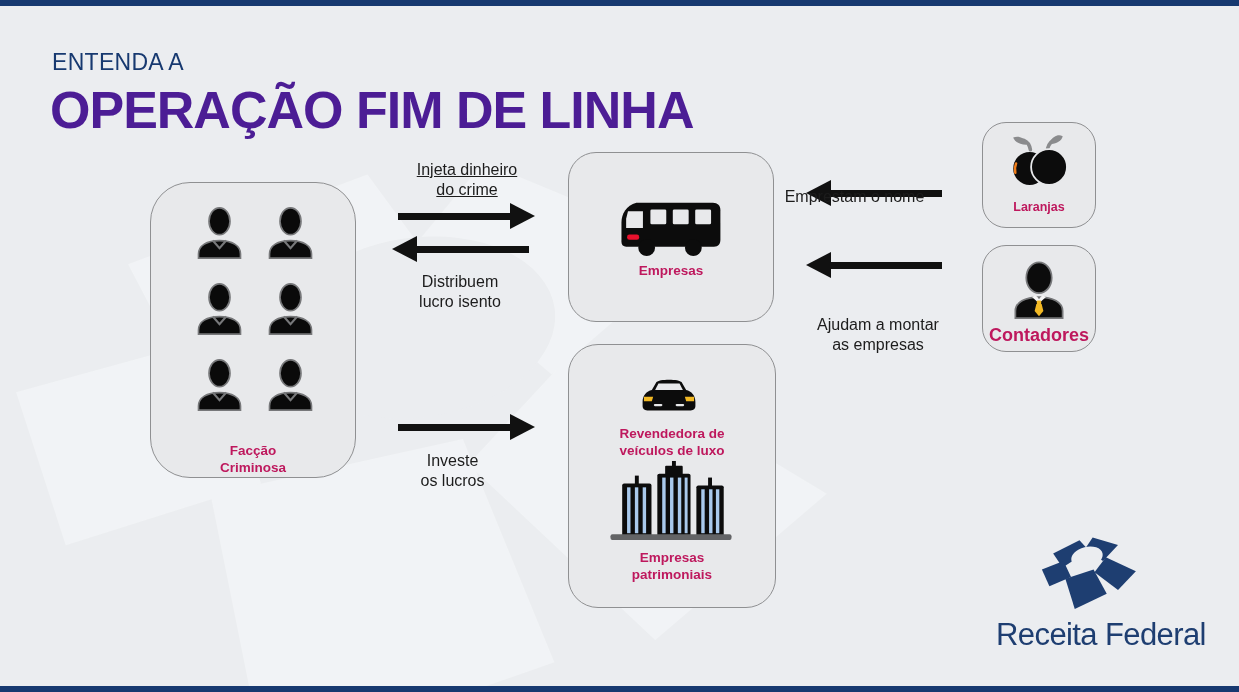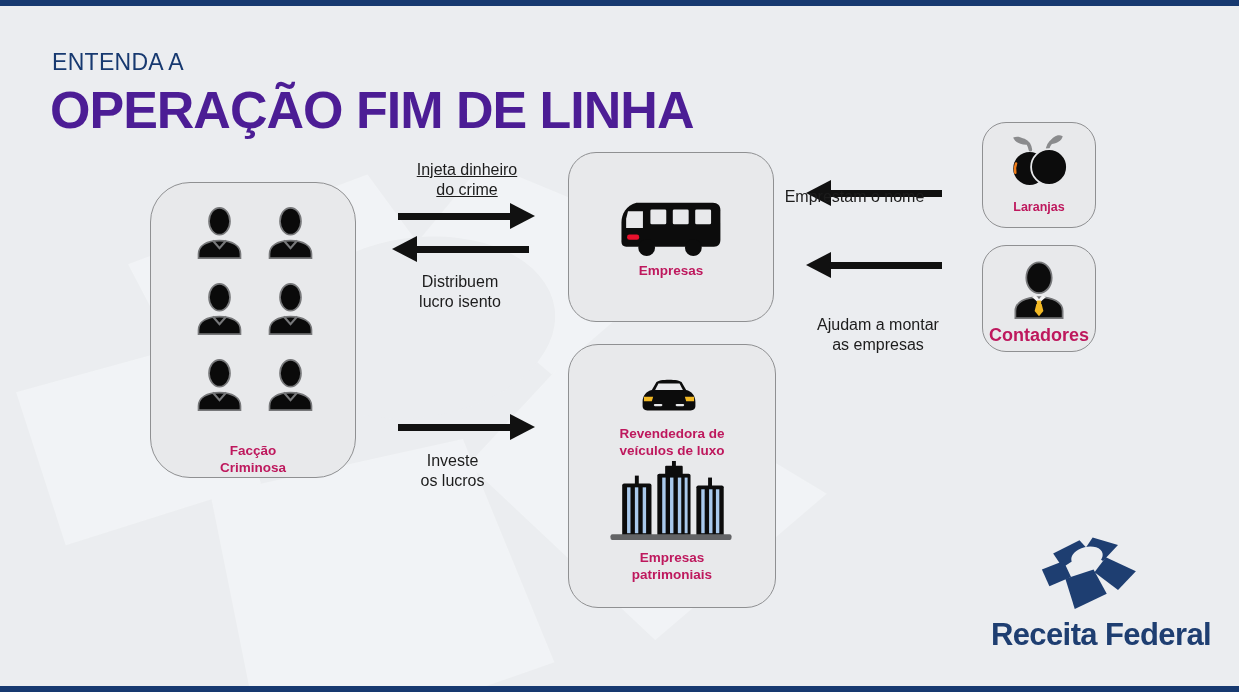--- a/index.html
+++ b/index.html
@@ -70,21 +70,21 @@
   .lbl-injeta{left:392px;top:160px;width:150px;text-decoration:underline;}
   .lbl-distribuem{left:390px;top:272px;width:140px;}
   .lbl-emprestam{left:772px;top:151px;width:165px;margin-top:36px;}
   .lbl-ajudam{left:798px;top:289px;width:160px;margin-top:26px;}
   .lbl-investe{left:385px;top:451px;width:135px;}
 
   
   .logo-emblem{position:absolute;left:1028px;top:529px;z-index:2;}
   .logo-wordmark{
     position:absolute;left:966px;top:617px;width:270px;z-index:2;
-    text-align:center;color:#1e3e71;font-size:31px;font-weight:700;letter-spacing:-.6px;
+    text-align:center;color:#1e3e71;font-size:31px;font-weight:400;letter-spacing:-.6px;
   }
 </style>
 </head>
 <body>
 
 <div class="stage">
 
   <div class="edge-bar top"></div>
   <div class="edge-bar bottom"></div>
 

